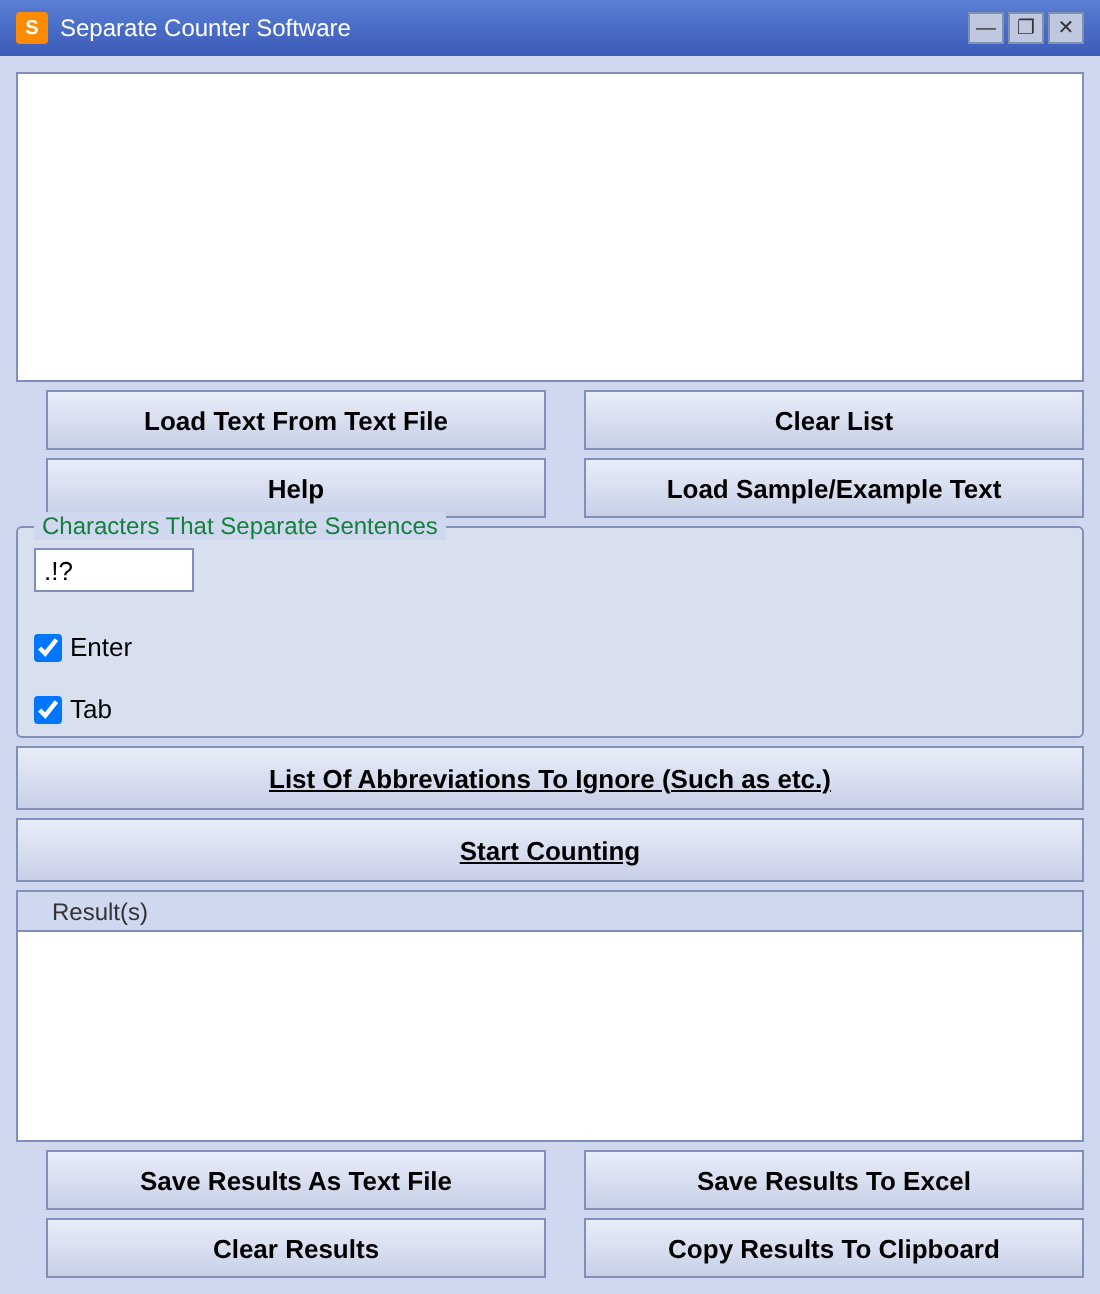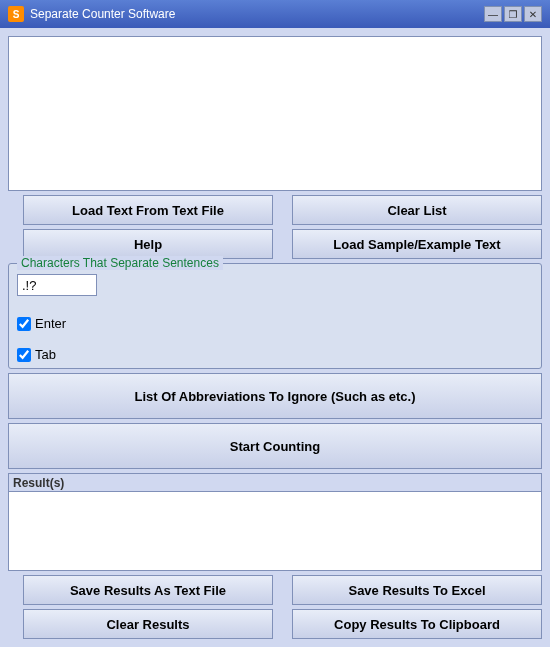--- a/index.html
+++ b/index.html
@@ -163,49 +163,49 @@
       min-height: 0;
     }
 
     .results-label-bar {
       display: flex;
       align-items: center;
       border: 1px solid #8090b8;
       border-bottom: none;
       background: #d0d8f0;
       height: 20px;
-      padding: 0 4px;
-      font-weight: bold;
+      padding: 0 17px;
     }
 
     .results-label {
       font-size: 12px;
       color: #333;
     }
 
     .results-area {
       background: white;
       border: 1px solid #8090b8;
       flex: 1;
       min-height: 80px;
       overflow-y: auto;
     }
 
     .full-btn {
       width: 100%;
-      height: 46px;
+      height: 32px;
       background: linear-gradient(to bottom, #e8edf8, #c8d0e8);
       border: 1px solid #8090b8;
       cursor: pointer;
       font-size: 13px;
       font-weight: bold;
       color: #000;
       display: flex;
       align-items: center;
       justify-content: center;
+      text-decoration: underline;
     }
   </style>
 </head>
 <body>
 
 <div class="title-bar">
   <div class="title-bar-left">
     <div class="title-icon">
       <span>S</span>
     </div>

